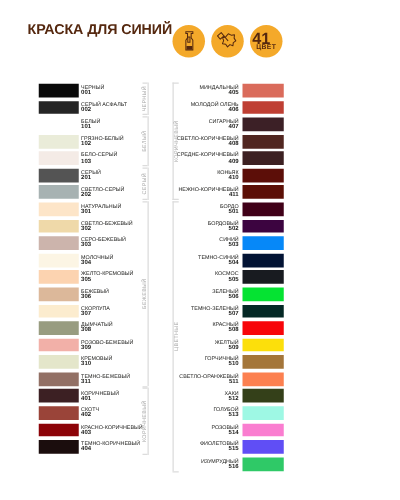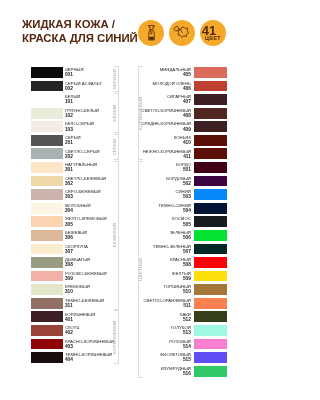--- a/index.html
+++ b/index.html
@@ -41,21 +41,20 @@
 .brk .t2{bottom:0;}
 .gtxt{position:absolute;font-size:4.3px;line-height:4.6px;color:#a8a8a8;
   letter-spacing:.3px;white-space:nowrap;transform-origin:0 0;}
 </style>
 </head>
 <body>
 
 <div id="page">
 
   <div class="title">
-    <div>ЖИДКАЯ КОЖА /</div>
     <div>КРАСКА ДЛЯ СИНИЙ</div>
   </div>
 
   <div class="badges">
 
     <div class="badge" style="left:0">
       <svg width="26" height="26" viewBox="0 0 27 27">
         <g fill="none" stroke="#55280f" stroke-width="0.85" stroke-linejoin="miter" stroke-linecap="butt">
           <path d="M11.1 5.7 h5.8 v1.4 h-1.4 v3.5 l1.4 2.0 v8.2 h-5.8 v-8.2 l1.4 -2.0 v-3.5 h-1.4 z"></path>
           <path d="M12.7 9.9 h1.8 v4.4 h-1.8 z"></path>

